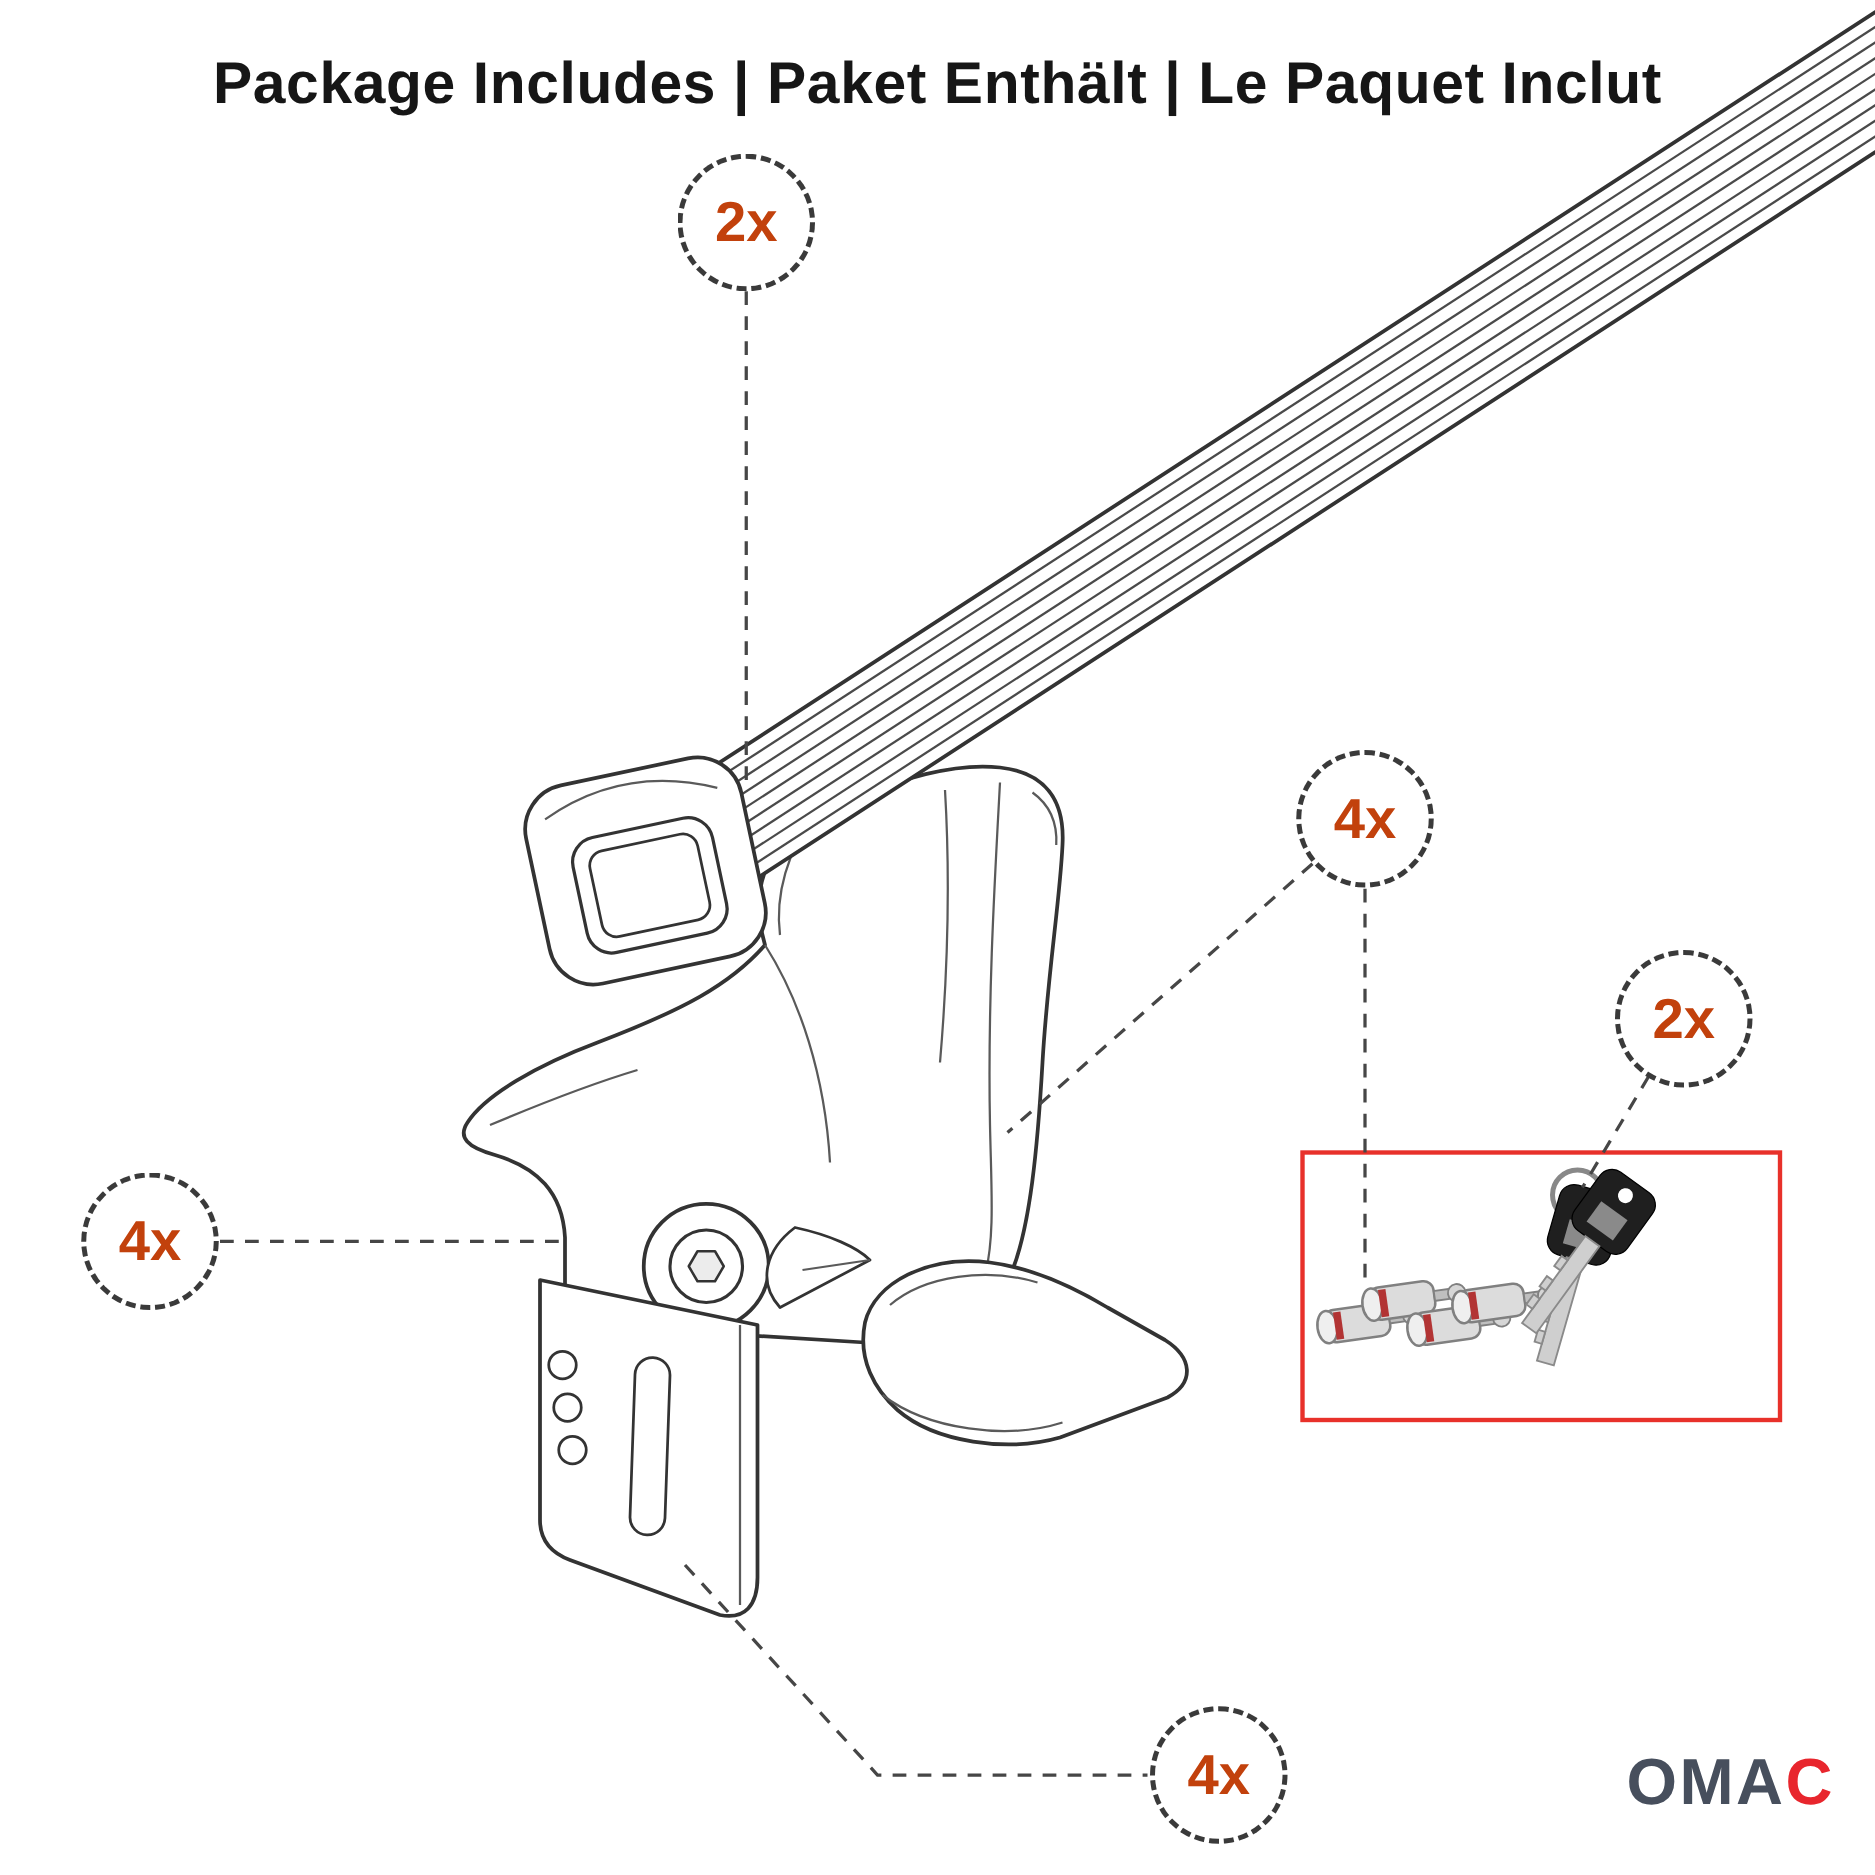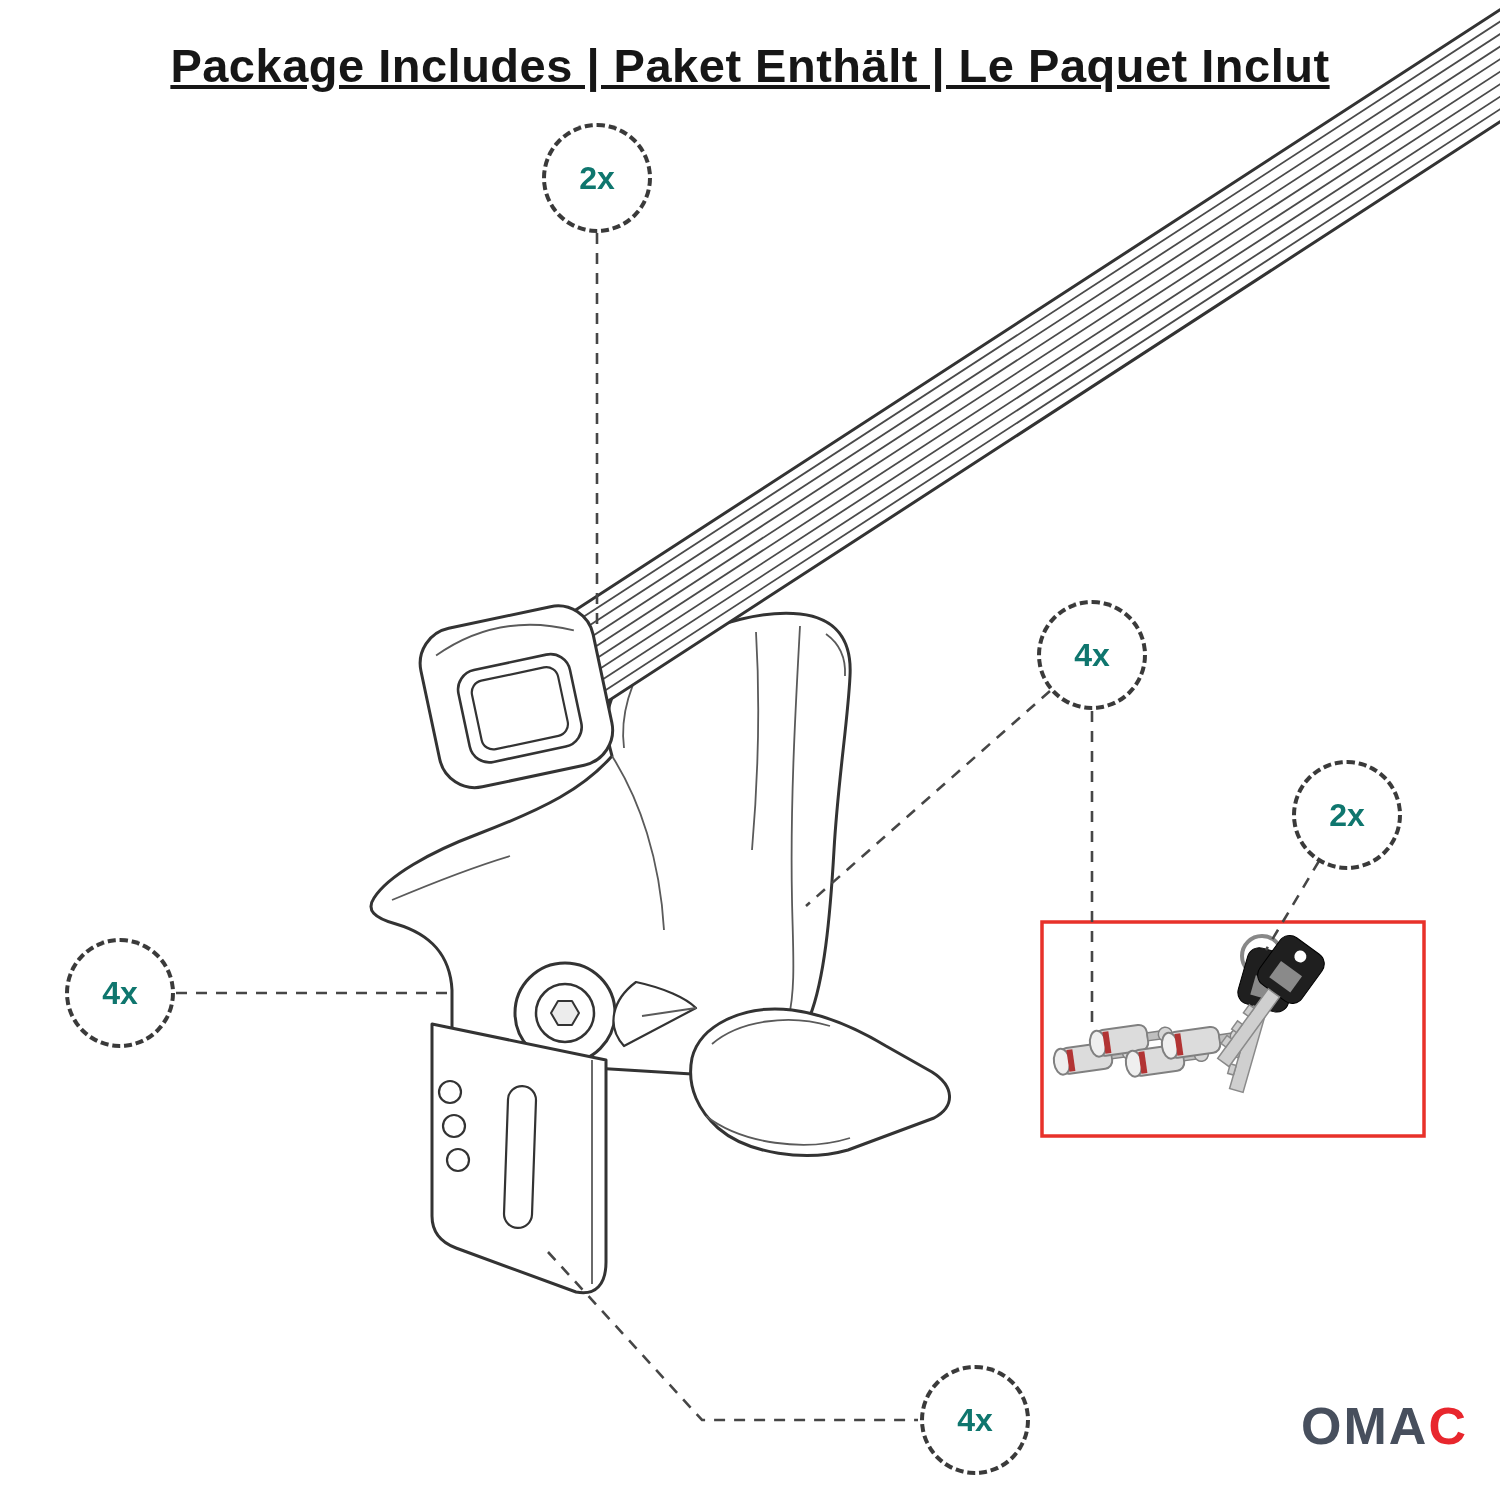--- a/index.html
+++ b/index.html
@@ -15,40 +15,39 @@
   .title {
     position: absolute;
     top: 38px;
     left: 0;
     width: 100%;
     text-align: center;
     font-size: 47px;
     font-weight: 600;
     color: #161616;
     letter-spacing: 0.5px;
-    text-decoration: underline;
   }
   .illustration {
     position: absolute;
     inset: 0;
     z-index: 1;
   }
   .badge {
     position: absolute;
     width: 110px;
     height: 110px;
     border: 4px dashed #3a3a3a;
     border-radius: 50%;
     background: #ffffff;
     display: flex;
     align-items: center;
     justify-content: center;
-    font-size: 32px;
+    font-size: 45px;
     font-weight: bold;
-    color: #0f766e;
+    color: #c2410c;
     transform: translate(-50%, -50%);
     z-index: 2;
   }
   .logo {
     position: absolute;
     right: 32px;
     bottom: 48px;
     font-size: 52px;
     font-weight: 800;
     letter-spacing: 2px;

